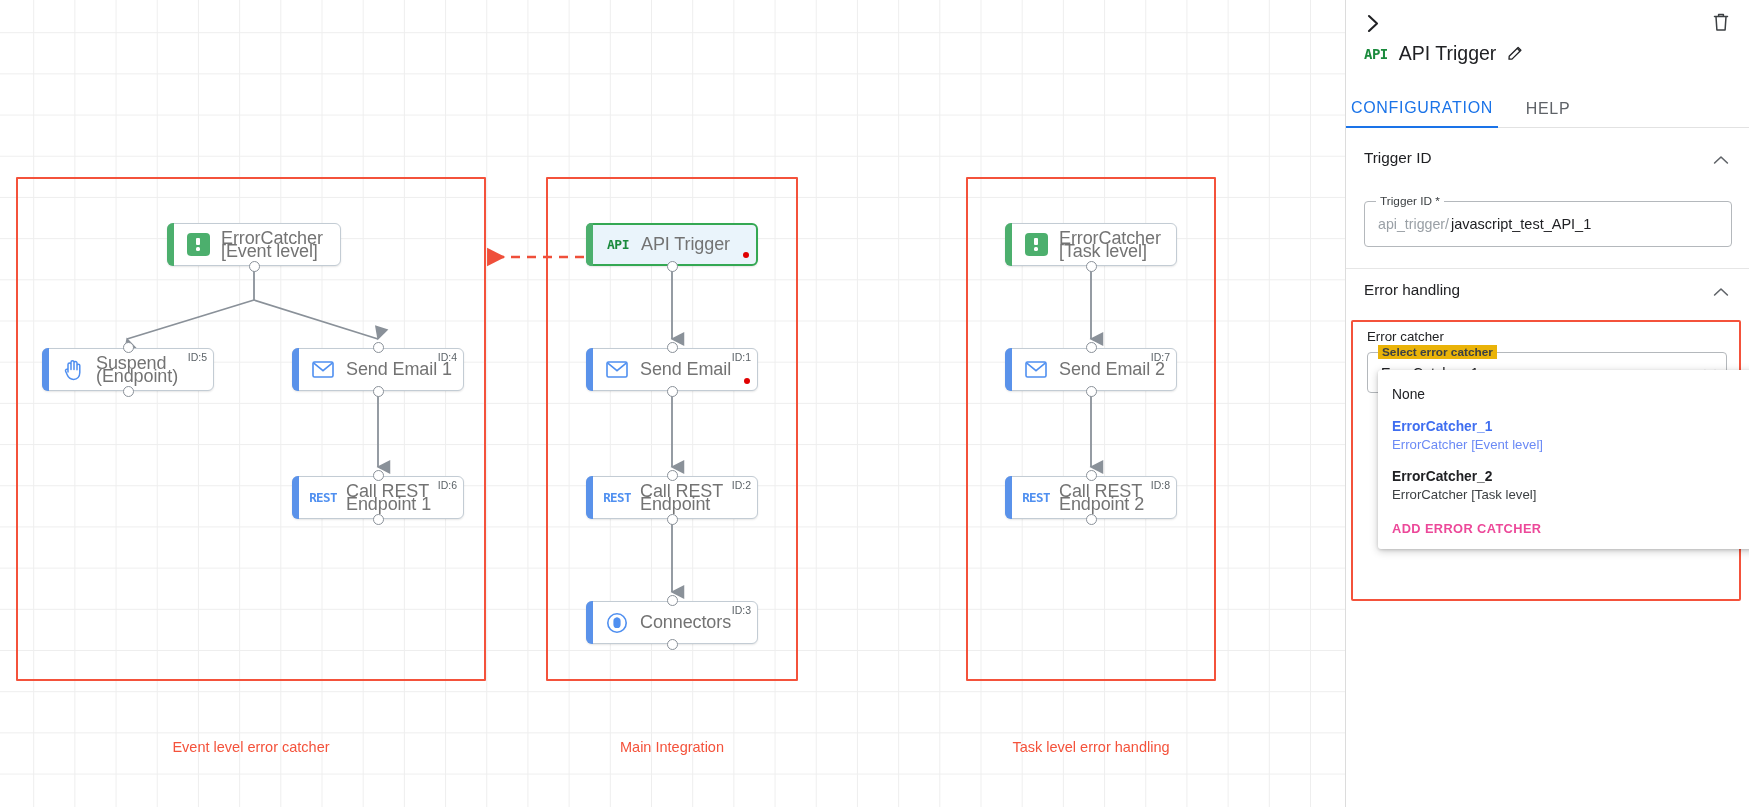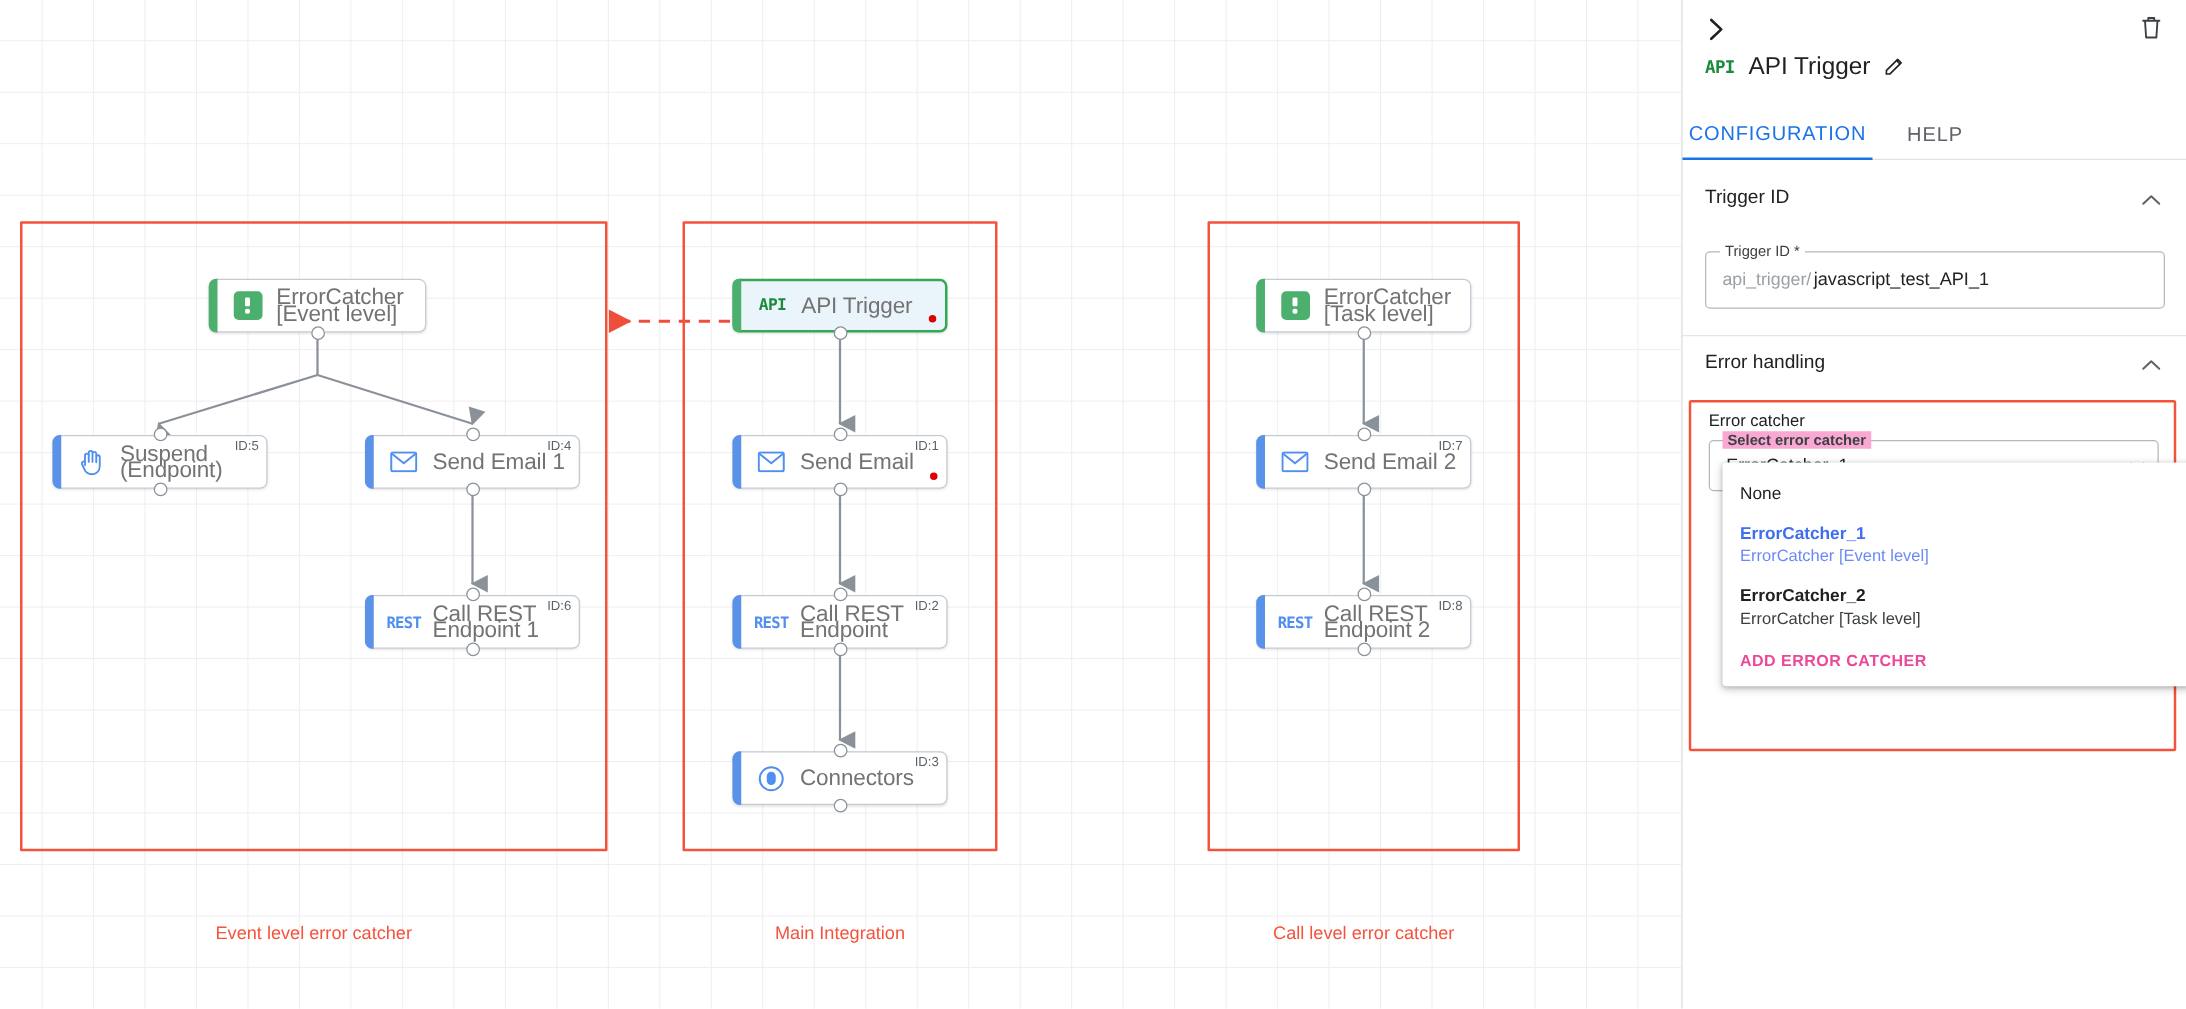--- a/index.html
+++ b/index.html
@@ -230,21 +230,21 @@
   }
   #select-field {
     position: absolute; left: 14px; top: 30px;
     width: 360px; height: 41px;
     border: 1px solid #b4b8bc;
     border-radius: 4px;
     cursor: pointer;
   }
   #select-field .legend {
     position: absolute; left: 10px; top: -8px;
-    background: #f9a8d4; padding: 0 4px;
+    background: #eab308; padding: 0 4px;
     font-size: 11.8px; color: #3c4043; font-weight: 600;
   }
   #select-field .value {
     position: absolute; left: 13px; top: 50%; transform: translateY(-50%);
     font-size: 14.3px; color: #202124;
   }
   #select-field .arrow {
     position: absolute; right: 10px; top: 50%; transform: translateY(-50%);
     display: flex;
   }
@@ -305,21 +305,21 @@
 
       <path d="M584,257 L489,257" stroke="#ef4f3a" stroke-width="2.4" fill="none" stroke-dasharray="9,7" marker-end="url(#arwR)"></path>
     </svg>
 
     <div id="groups-layer">
         <div class="group-frame" style="left: 16px; top: 177px; width: 470px; height: 504px;"></div>
         <div class="group-label" style="left: 16px; top: 739px; width: 470px;">Event level error catcher</div>
         <div class="group-frame" style="left: 546px; top: 177px; width: 252px; height: 504px;"></div>
         <div class="group-label" style="left: 546px; top: 739px; width: 252px;">Main Integration</div>
         <div class="group-frame" style="left: 966px; top: 177px; width: 250px; height: 504px;"></div>
-        <div class="group-label" style="left: 966px; top: 739px; width: 250px;">Call level error catcher</div>
+        <div class="group-label" style="left: 966px; top: 739px; width: 250px;">Task level error handling</div>
       </div>
 
     <div id="nodes-layer">
         <div class="node green" style="left: 167px; top: 223px; width: 174px; height: 43px;">
           <span class="accent"></span>
           <span class="ico">
             <span class="ec-ico">
               <span class="d1"></span>
               <span class="d2"></span>
             </span>

